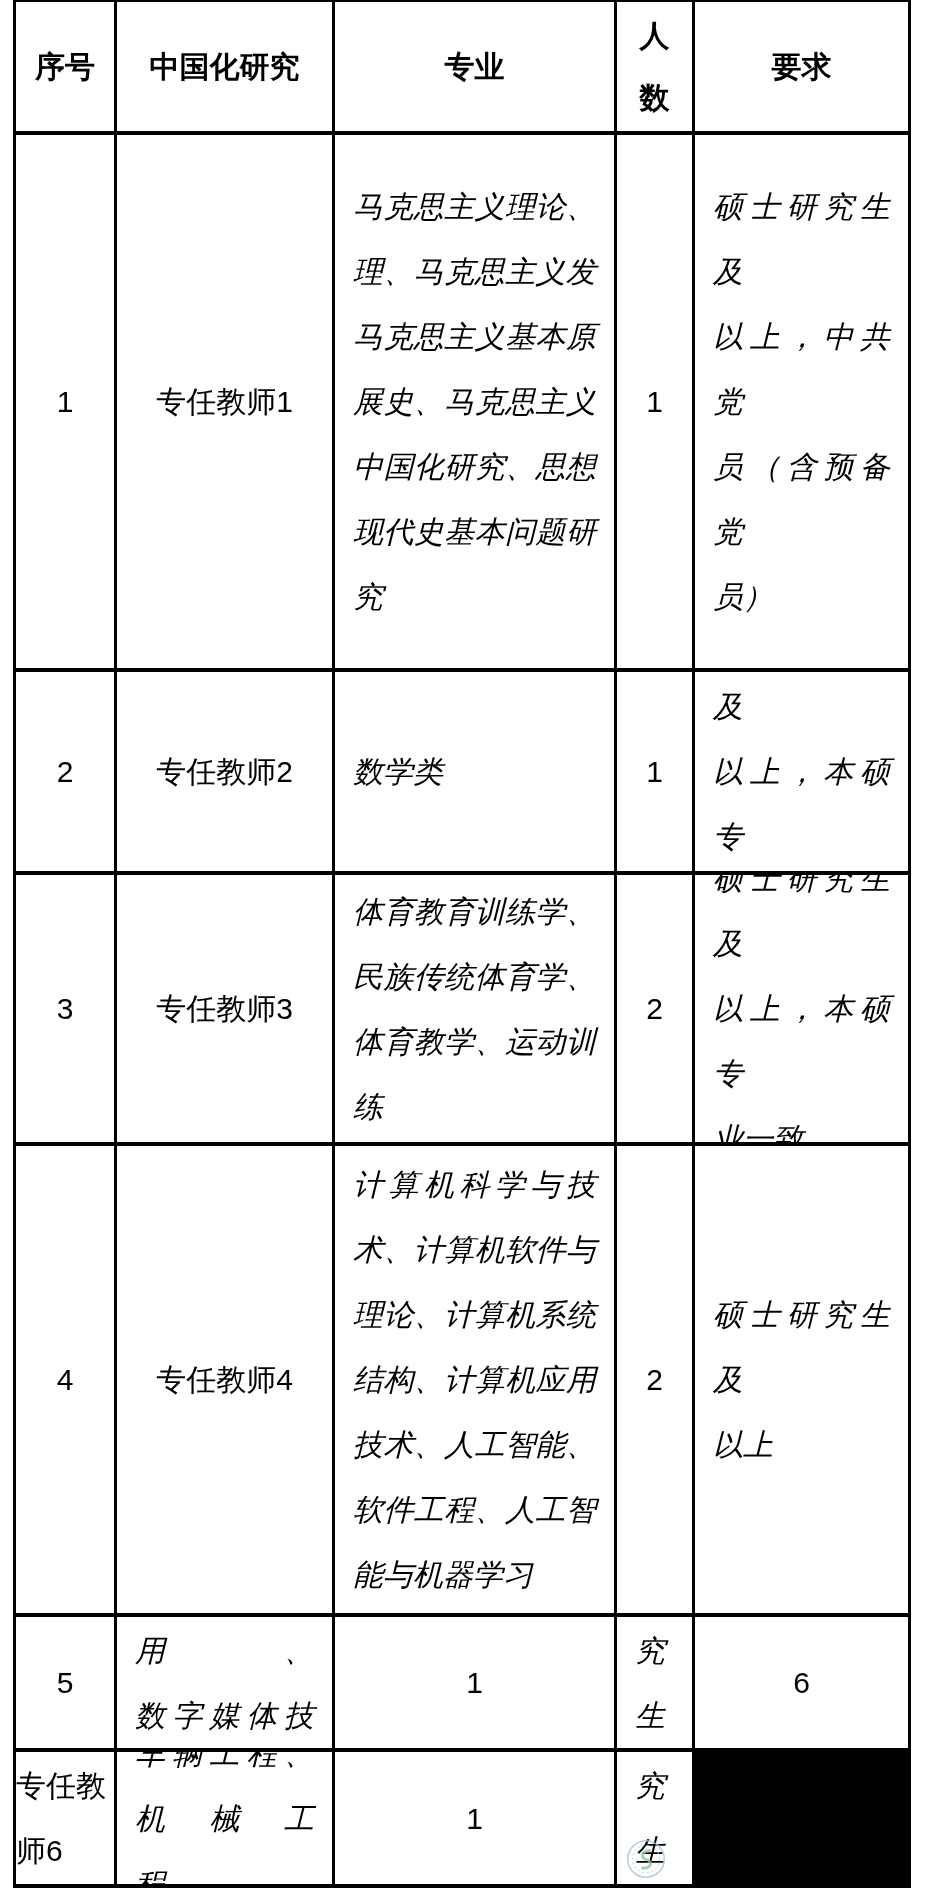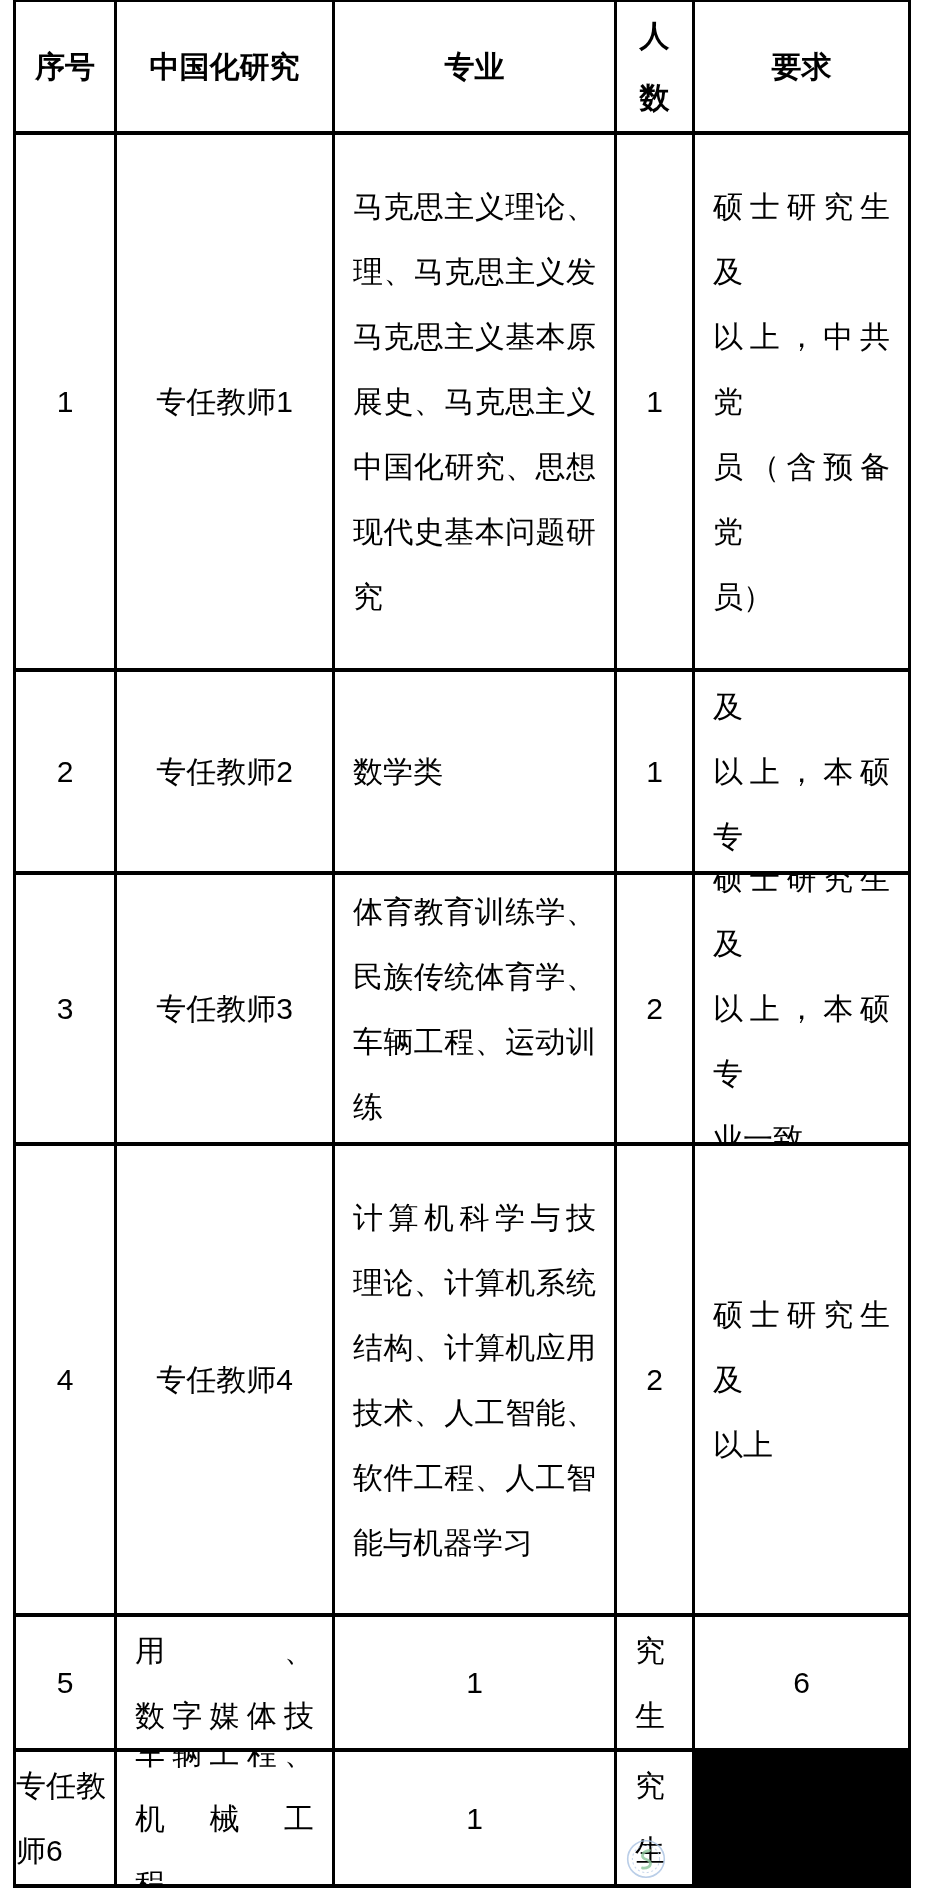--- a/index.html
+++ b/index.html
@@ -25,21 +25,21 @@
   .cell{
     background:#fff;
     display:flex;
     align-items:center;
     justify-content:center;
     font-size:30px;
     line-height:65px;
     overflow:hidden;
   }
   .hdr{font-weight:bold;}
-  .txt{justify-content:flex-start;}
+  .txt{justify-content:flex-start;font-style:italic;}
   .txt .lines{width:100%;padding:0 18px;box-sizing:border-box;}
   .lines{display:block;}
   .ln{
     line-height:65px;
     text-align:justify;
     text-align-last:justify;
     text-justify:inter-character;
   }
   .ln:last-child{text-align-last:left;}
   .center-lines .ln,
@@ -130,21 +130,21 @@
   <div class="cell num">
       <span>3</span>
     </div>
   <div class="cell">
       <span>专任教师3</span>
     </div>
   <div class="cell txt">
       <div class="lines">
         <div class="ln">体育教育训练学、</div>
         <div class="ln">民族传统体育学、</div>
-        <div class="ln">车辆工程、运动训</div>
+        <div class="ln">体育教学、运动训</div>
         <div class="ln">练</div>
       </div>
     </div>
   <div class="cell num">
       <span>2</span>
     </div>
   <div class="cell txt">
       <div class="lines">
         <div class="ln">硕士研究生及</div>
         <div class="ln">以上，本硕专</div>
@@ -154,20 +154,21 @@
 
   <div class="cell num">
       <span>4</span>
     </div>
   <div class="cell">
       <span>专任教师4</span>
     </div>
   <div class="cell txt">
       <div class="lines">
         <div class="ln">计算机科学与技</div>
+        <div class="ln">术、计算机软件与</div>
         <div class="ln">理论、计算机系统</div>
         <div class="ln">结构、计算机应用</div>
         <div class="ln">技术、人工智能、</div>
         <div class="ln">软件工程、人工智</div>
         <div class="ln">能与机器学习</div>
       </div>
     </div>
   <div class="cell num">
       <span>2</span>
     </div>

